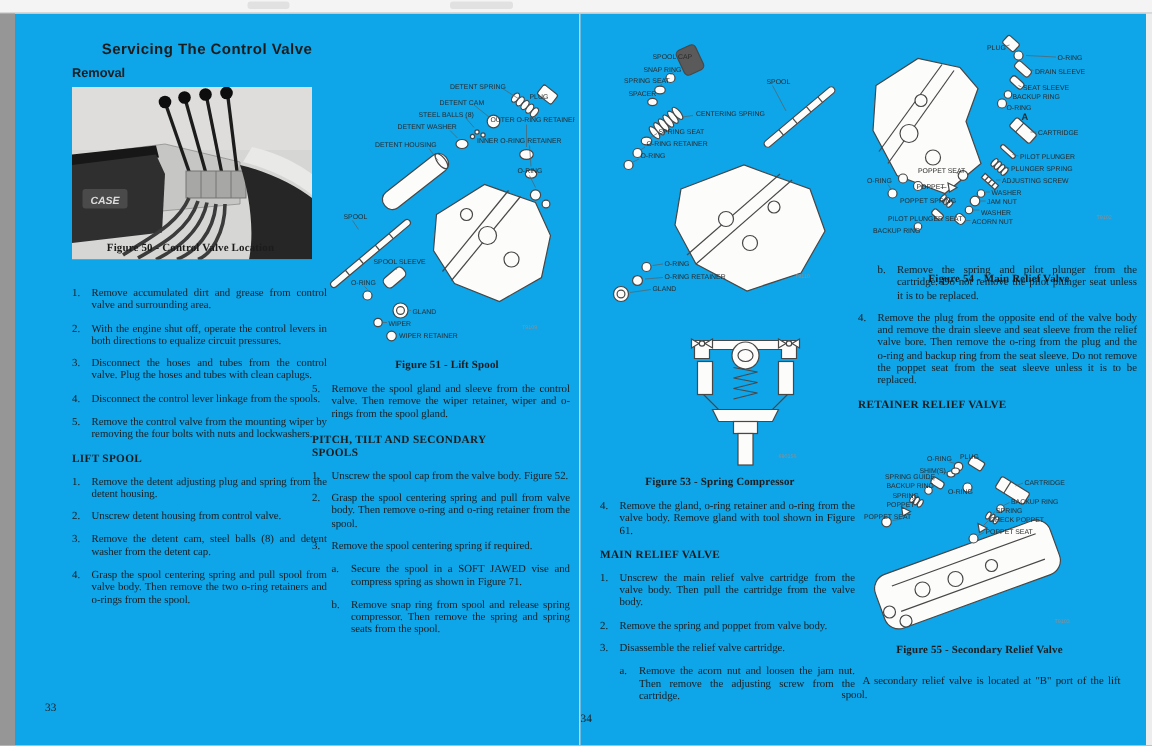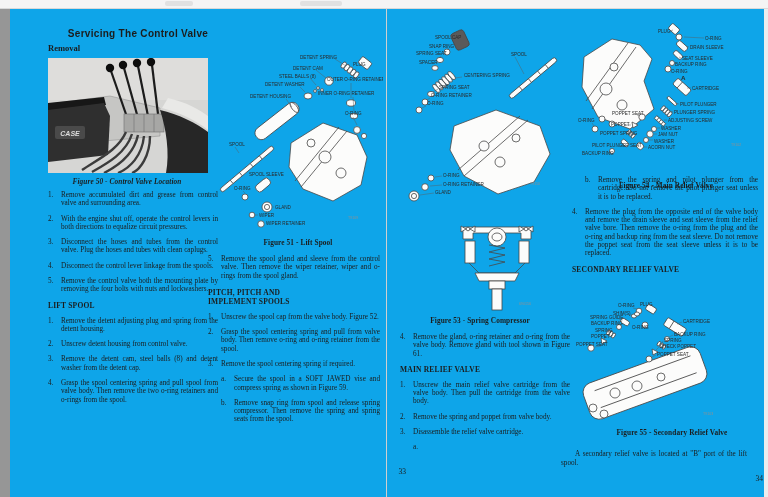--- a/index.html
+++ b/index.html
@@ -9,33 +9,33 @@
             border-bottom:1px solid #d8d8d8;}
   .artifact{position:absolute;top:1px;height:5px;background:#e1e1e1;border-radius:2px;}
   .leftbar{position:absolute;left:0;top:9px;width:10px;height:488px;background:#969696;}
   .rightstrip{position:absolute;right:0;top:9px;width:4px;height:488px;background:#ededed;}
   .divider{position:absolute;left:386px;top:9px;width:1px;height:488px;background:#cfcfcf;}
   .page{position:absolute;top:9px;width:376px;height:488px;}
   .page-left{left:10px;}
   .page-right{left:387px;}
   .title{position:absolute;top:19px;left:28px;width:200px;text-align:center;
          font-family:"Liberation Sans",sans-serif;font-weight:bold;font-size:10px;letter-spacing:.3px;}
-  .h-sans{font-family:Liberation Serif, serif;font-weight:bold;font-size:8.5px;}
+  .h-sans{font-family:Liberation Sans, sans-serif;font-weight:bold;font-size:8.5px;}
   .removal-h{position:absolute;top:34px;left:38px;}
   .photo{position:absolute;top:49px;left:38px;width:160px;height:115px;}
   .cap{position:absolute;font-size:7.3px;font-weight:bold;text-align:center;letter-spacing:.1px;}
   .flow{position:absolute;}
   .li{display:flex;margin-bottom:7px;font-size:7.2px;line-height:1.15;}
   .li .num{width:13px;flex:none;}
   .li .txt{flex:1;text-align:justify;}
   .sub{padding-left:13px;}
   .h-serif{font-weight:bold;font-size:7.5px;letter-spacing:.2px;margin:2px 0 7px;}
   .narrow{max-width:120px;}
   .flow .h-sans{margin:2px 0 7px;}
-  .pgnum{position:absolute;width:376px;text-align:right;font-size:7.5px;}
+  .pgnum{position:absolute;width:376px;text-align:left;font-size:7.5px;}
   svg{display:block;}
   .ln{stroke:#474747;stroke-width:.8;fill:#fcfcfb;}
   .ln .dk{fill:#5a5a5a;}
   .lbl{font-family:"Liberation Sans",sans-serif;font-size:4.6px;fill:#2a2a2a;stroke:none;}
   .lblb{font-size:6.2px;font-weight:bold;}
   .ref{font-family:"Liberation Sans",sans-serif;font-size:3.6px;fill:#909090;stroke:none;}
   .ld{stroke:#5c5c5c;stroke-width:.45;fill:none;}
 </style>
 </head>
 <body>
@@ -80,42 +80,42 @@
           <path d="M78,74 C70,92 52,100 34,112"></path>
             <path d="M84,76 C78,95 60,105 44,114"></path>
           <path d="M90,77 C86,96 70,108 56,115"></path>
             <path d="M96,78 C94,98 82,110 70,115"></path>
           <path d="M102,78 C102,98 92,112 84,115"></path>
         </g>
         <path d="M120,40 C138,44 152,52 160,58 L160,72 C148,62 130,54 114,50 Z" fill="#e9e9e7"></path>
         <path d="M112,52 C130,56 150,66 160,74 L160,115 L118,115 C122,95 118,70 112,52 Z" fill="#262626"></path>
       </svg>
     </div>
-    <div class="cap" style="top:168px;left:17px;width:200px;font-style:italic;">Figure 50 - Control Valve Location</div>
+    <div class="cap" style="top:151px;left:17px;width:200px;">Figure 50 - Control Valve Location</div>
 
     <div class="flow" style="top:182px;left:38px;width:170px;">
       <div class="li">
           <span class="num">1.</span>
           <span class="txt">Remove accumulated dirt and grease from control valve and surrounding area.</span>
         </div>
       <div class="li">
           <span class="num">2.</span>
           <span class="txt">With the engine shut off, operate the control levers in both directions to equalize circuit pressures.</span>
         </div>
       <div class="li">
           <span class="num">3.</span>
           <span class="txt">Disconnect the hoses and tubes from the control valve. Plug the hoses and tubes with clean caplugs.</span>
         </div>
       <div class="li">
           <span class="num">4.</span>
           <span class="txt">Disconnect the control lever linkage from the spools.</span>
         </div>
       <div class="li">
           <span class="num">5.</span>
-          <span class="txt">Remove the control valve both the mounting plate by removing the four bolts with nuts and lockwashers.</span>
+          <span class="txt">Remove the control valve from the mounting wiper by removing the four bolts with nuts and lockwashers.</span>
         </div>
       <div class="h-serif">LIFT SPOOL</div>
       <div class="li">
           <span class="num">1.</span>
           <span class="txt">Remove the detent adjusting plug and spring from the detent housing.</span>
         </div>
       <div class="li">
           <span class="num">2.</span>
           <span class="txt">Unscrew detent housing from control valve.</span>
         </div>
@@ -213,36 +213,36 @@
         </g>
       </svg>
     </div>
     <div class="cap" style="top:229px;left:200px;width:176px;">Figure 51 - Lift Spool</div>
 
     <div class="flow" style="top:246px;left:198px;width:172px;">
       <div class="li">
           <span class="num">5.</span>
           <span class="txt">Remove the spool gland and sleeve from the control valve. Then remove the wiper retainer, wiper and o-rings from the spool gland.</span>
         </div>
-      <div class="h-serif narrow" style="margin-top:8px;">PITCH, PITCH AND IMPLEMENT SPOOLS</div>
+      <div class="h-serif narrow" style="margin-top:8px;">PITCH, TILT AND SECONDARY SPOOLS</div>
       <div class="li">
           <span class="num">1.</span>
           <span class="txt">Unscrew the spool cap from the valve body. Figure 52.</span>
         </div>
       <div class="li">
           <span class="num">2.</span>
           <span class="txt">Grasp the spool centering spring and pull from valve body. Then remove o-ring and o-ring retainer from the spool.</span>
         </div>
       <div class="li">
           <span class="num">3.</span>
           <span class="txt">Remove the spool centering spring if required.</span>
         </div>
       <div class="li sub">
           <span class="num">a.</span>
-          <span class="txt">Secure the spool in a SOFT JAWED vise and compress spring as shown in Figure 59.</span>
+          <span class="txt">Secure the spool in a SOFT JAWED vise and compress spring as shown in Figure 71.</span>
         </div>
       <div class="li sub">
           <span class="num">b.</span>
           <span class="txt">Remove snap ring from spool and release spring compressor. Then remove the spring and spring seats from the spool.</span>
         </div>
     </div>
   </div>
 
   <div class="page page-right">
 
@@ -356,20 +356,21 @@
       <div class="li">
           <span class="num">2.</span>
           <span class="txt">Remove the spring and poppet from valve body.</span>
         </div>
       <div class="li">
           <span class="num">3.</span>
           <span class="txt">Disassemble the relief valve cartridge.</span>
         </div>
       <div class="li sub">
           <span class="num">a.</span>
+          <span class="txt">Remove the acorn nut and loosen the jam nut. Then remove the adjusting screw from the cartridge.</span>
         </div>
     </div>
     <div class="pgnum" style="top:465px;left:0;">34</div>
 
     <div style="position:absolute;top:8px;left:191px;">
       <svg viewBox="0 0 182 145" width="182" height="145">
         <g class="ln">
           <path d="M6,40 L34,22 L62,28 L74,42 L66,64 L76,92 L52,112 L20,100 L4,70 Z"></path>
           <line x1="14" y1="92" x2="58" y2="30"></line>
             <line x1="8" y1="84" x2="50" y2="26"></line>
@@ -476,21 +477,21 @@
 
     <div class="flow" style="top:167px;left:185px;width:186px;">
       <div class="li sub">
           <span class="num">b.</span>
           <span class="txt">Remove the spring and pilot plunger from the cartridge. Do not remove the pilot plunger seat unless it is to be replaced.</span>
         </div>
       <div class="li">
           <span class="num">4.</span>
           <span class="txt">Remove the plug from the opposite end of the valve body and remove the drain sleeve and seat sleeve from the relief valve bore. Then remove the o-ring from the plug and the o-ring and backup ring from the seat sleeve. Do not remove the poppet seat from the seat sleeve unless it is to be replaced.</span>
         </div>
-      <div class="h-serif">SECONDARY RELIEF VALVE</div>
+      <div class="h-serif">RETAINER RELIEF VALVE</div>
     </div>
 
     <div style="position:absolute;top:289px;left:188px;">
       <svg viewBox="0 0 185 131" width="185" height="131">
         <g class="ln">
           <g transform="translate(70,85) rotate(-20)">
               <rect x="-62" y="-19" width="124" height="38" rx="10"></rect>
             </g>
           <g transform="translate(70,85) rotate(-20)">
               <line x1="-50" y1="-10" x2="52" y2="-10"></line>
@@ -559,16 +560,16 @@
           <text class="lbl" x="1" y="48">POPPET SEAT</text>
           <text class="lbl" x="108" y="25">CARTRIDGE</text>
           <text class="lbl" x="99" y="38">BACKUP RING</text>
           <text class="lbl" x="89" y="44">SPRING</text>
           <text class="lbl" x="85" y="50">CHECK POPPET</text>
           <text class="lbl" x="82" y="58">POPPET SEAT</text>
           <text class="ref" x="128" y="117">T9103</text>
         </g>
       </svg>
     </div>
-    <div class="cap" style="top:419px;left:191px;width:188px;">Figure 55 - Secondary Relief Valve</div>
+    <div class="cap" style="top:419px;left:172px;width:188px;">Figure 55 - Secondary Relief Valve</div>
     <div class="flow" style="top:441px;left:174px;width:186px;font-size:7.2px;line-height:1.2;text-align:justify;text-indent:14px;">A secondary relief valve is located at "B" port of the lift spool.</div>
   </div>
 </div>
 
 </body></html>

